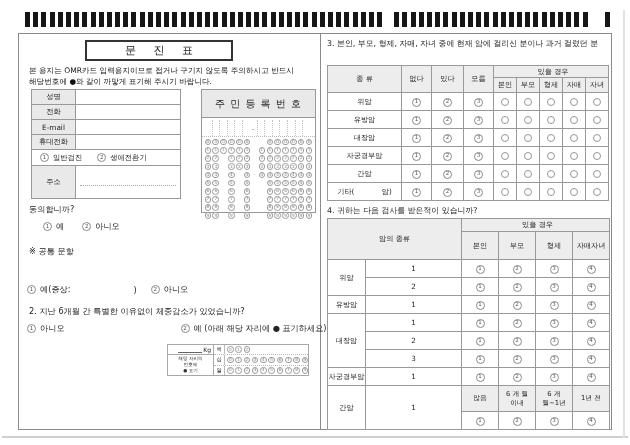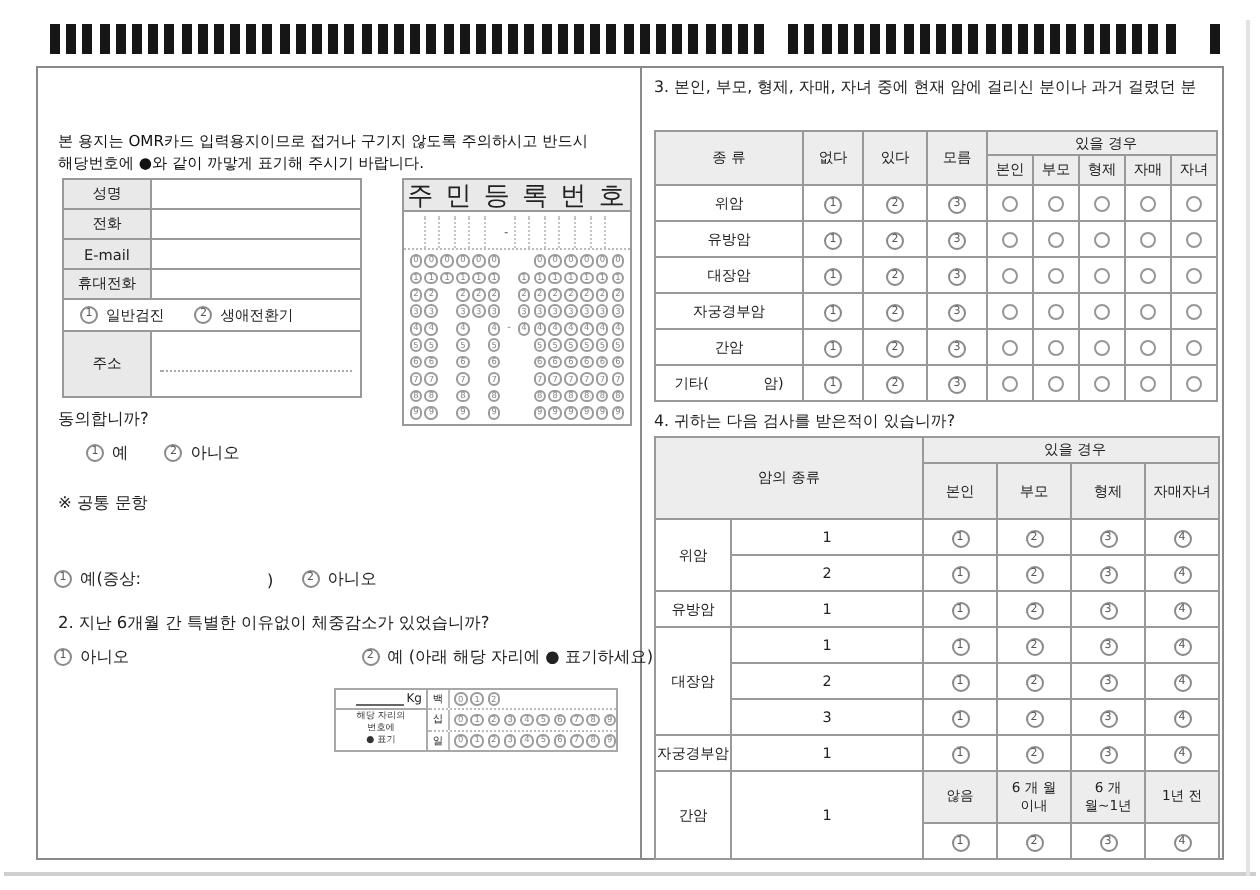--- a/index.html
+++ b/index.html
@@ -28,22 +28,22 @@
   .arow{height:33px}
   .dotline{position:absolute;left:4px;right:4px;top:58%;border-top:1px dotted #aaa}
   .opt{display:inline-flex;align-items:center;gap:4px;white-space:nowrap}
   .cn{width:9px;height:9px;border:1px solid #8a8a8a;border-radius:50%;display:inline-flex;flex:none;
       align-items:center;justify-content:center;font-size:5.5px;color:#555;line-height:1;background:#fff}
   .oc{width:8px;height:8px;border:1px solid #979797;border-radius:50%;display:inline-block;vertical-align:middle;background:#fff}
   .bub{width:6.6px;height:6.6px;border:1px solid #9b9b9b;border-radius:50%;display:flex;flex:none;
        align-items:center;justify-content:center;font-size:4.2px;color:#828282;line-height:1;background:#fff}
   
   .jumin-box{position:absolute;left:182px;top:55px;width:115px;height:124px;border:1px solid #999;display:flex;flex-direction:column;background:#fff}
-  .jumin-header{height:16px;background:#e9e9e9;border-bottom:1px solid #999;display:flex;flex:none;
-                align-items:center;justify-content:center;font-size:13px;letter-spacing:1px}
+  .jumin-header{height:28px;background:#e9e9e9;border-bottom:1px solid #999;display:flex;flex:none;
+                align-items:center;justify-content:center;font-size:10px;letter-spacing:1px}
   .jumin-writein{height:19px;flex:none;display:flex;align-items:stretch;padding:2px 2px 0 2px;border-bottom:1px dotted #bbb}
   .jw-cell{width:7.6px;border-left:1px dotted #c4c4c4}
   .jw-cell:first-child{border-left:none}
   .jw-dash{width:7px;display:flex;align-items:center;justify-content:center;font-size:6px;color:#555}
   .jumin-grid{flex:1;display:flex;flex-direction:column;justify-content:space-evenly;padding:1px 2px}
   .jrow{display:flex;align-items:center;height:8.2px}
   .jslot{width:7.9px;display:flex;justify-content:center}
   .jdash{width:7px;text-align:center;font-size:5px;color:#777;line-height:1}
   
   .consent-q{position:absolute;left:10px;top:170px;font-size:8.2px}
@@ -172,20 +172,23 @@
         <div class="mark"></div>
       </div>
       <div class="mgroup">
         <div class="mark"></div>
       </div>
     </div>
 
   <div id="form-box">
     <div id="col-divider"></div>
 
+    <div class="title-box">
+      <span>문 진 표</span>
+    </div>
     <div class="instructions">
       <div>본 용지는 OMR카드 입력용지이므로 접거나 구기지 않도록 주의하시고 반드시</div>
       <div>해당번호에 ●와 같이 까맣게 표기해 주시기 바랍니다.</div>
     </div>
 
     <div class="info-table">
         <div class="frow">
           <div class="flabel">성명</div>
           <div class="fvalue"></div>
         </div>

